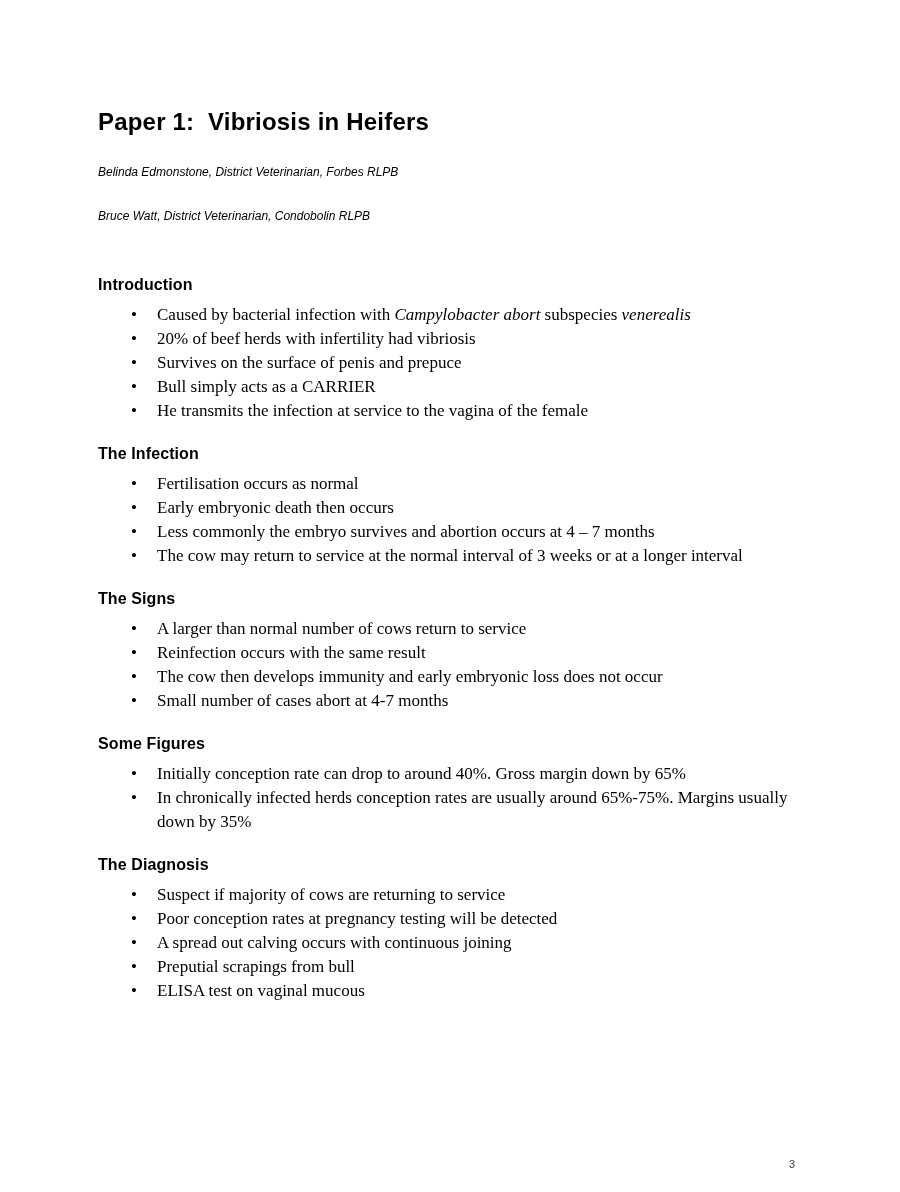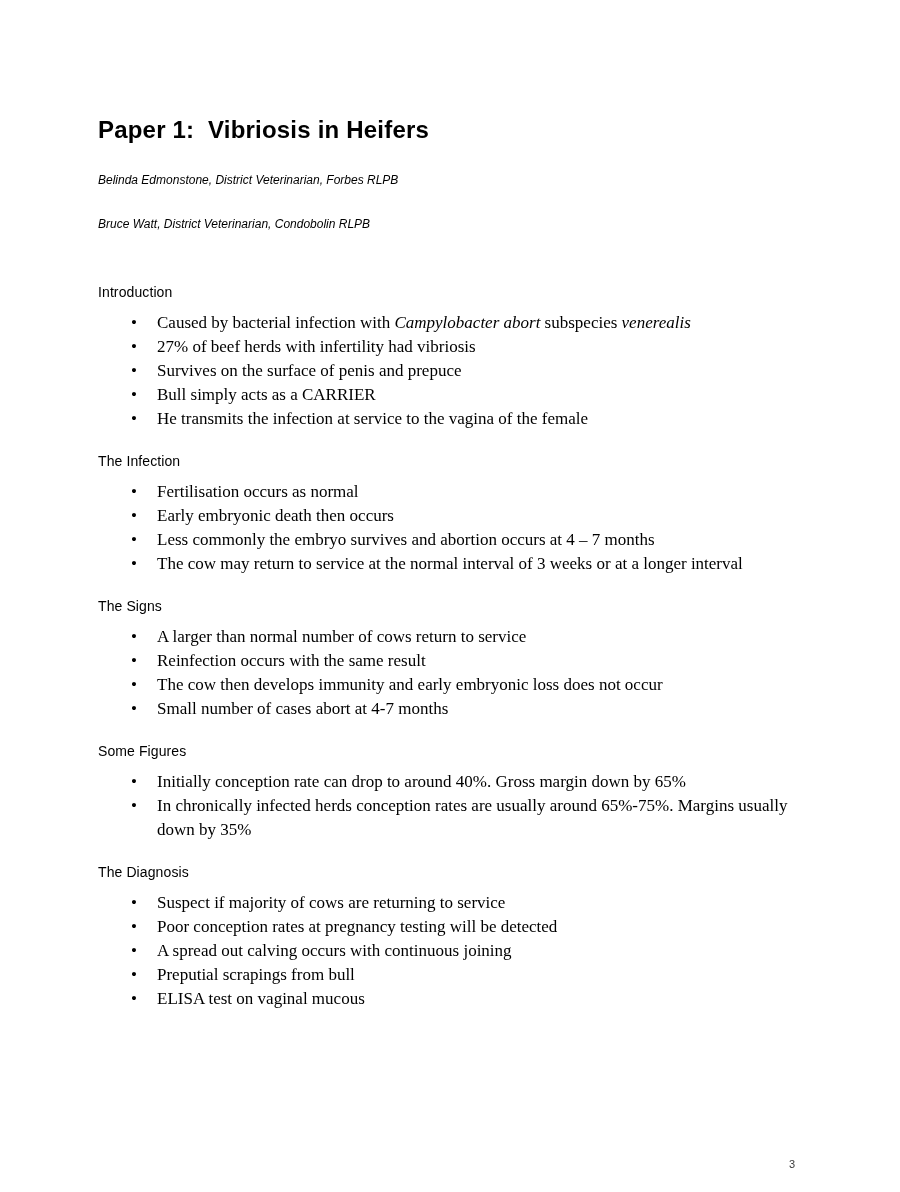--- a/index.html
+++ b/index.html
@@ -11,43 +11,42 @@
     position: relative;
     width: 900px;
     height: 1192px;
     background: #ffffff;
     color: #000000;
     font-family: "Liberation Serif", serif;
     overflow: hidden;
   }
   .content {
     padding: 108px 100px 0 98px;
-    margin-top: 8px;
   }
   .doc-title {
     font-family: "Liberation Sans", sans-serif;
     font-weight: bold;
     font-size: 24px;
     line-height: 28px;
     margin: 0 0 26px 0;
     white-space: pre-wrap;
     letter-spacing: 0.2px;
   }
   .author {
     font-family: "Liberation Sans", sans-serif;
     font-weight: normal;
     font-style: italic;
     font-size: 12px;
     line-height: 20px;
     margin: 0 0 24px 0;
   }
   .section h2 {
     font-family: "Liberation Sans", sans-serif;
-    font-weight: normal;
-    font-size: 14px;
+    font-weight: bold;
+    font-size: 16px;
     line-height: 19px;
     margin: 21px 0 9px 0;
     letter-spacing: 0.1px;
   }
   .section:first-of-type h2 {
     margin-top: 49px;
   }
   .section ul {
     list-style: none;
     margin: 0;
@@ -81,21 +80,21 @@
 <div class="page">
   <div class="content">
     <h1 class="doc-title">Paper 1:  Vibriosis in Heifers</h1>
     <p class="author">Belinda Edmonstone, District Veterinarian, Forbes RLPB</p>
     <p class="author">Bruce Watt, District Veterinarian, Condobolin RLPB</p>
     <div>
   <div class="section">
     <h2>Introduction</h2>
     <ul>
             <li><span>Caused by bacterial infection with </span><span style="font-style: italic;">Campylobacter abort</span><span> subspecies </span><span style="font-style: italic;">venerealis</span></li>
-            <li><span>27% of beef herds with infertility had vibriosis</span></li>
+            <li><span>20% of beef herds with infertility had vibriosis</span></li>
           </ul>
   </div>
 
   <div class="section">
     <ul>
             <li><span>Survives on the surface of penis and prepuce</span></li>
             <li><span>Bull simply acts as a CARRIER</span></li>
             <li><span>He transmits the infection at service to the vagina of the female</span></li>
           </ul>
   </div>

